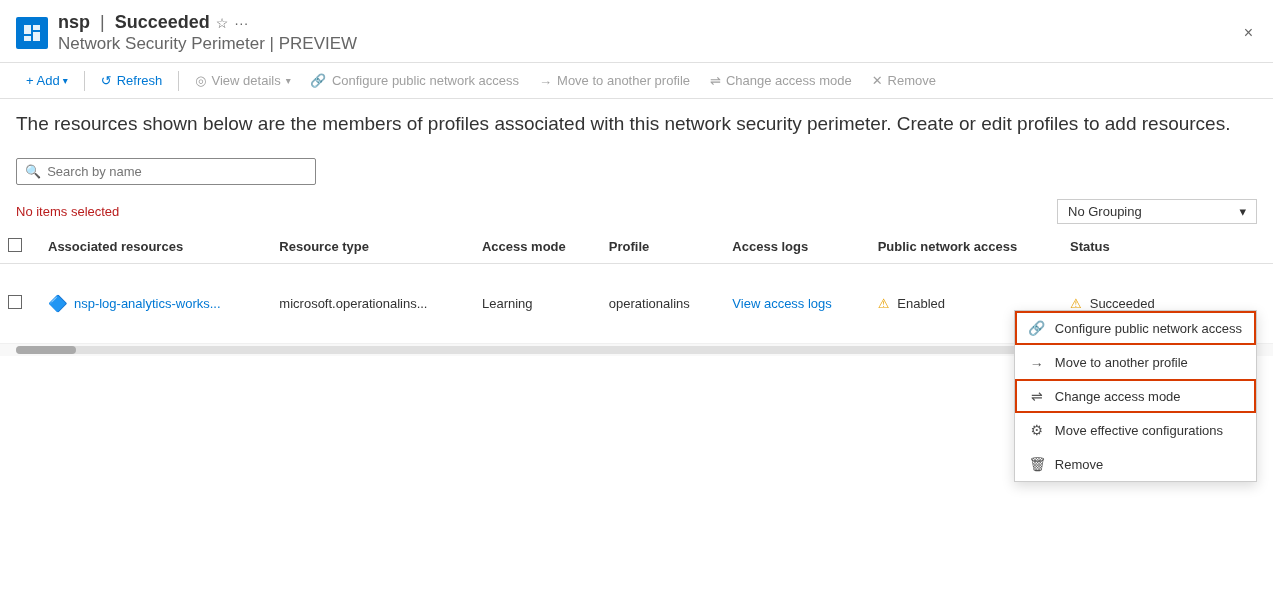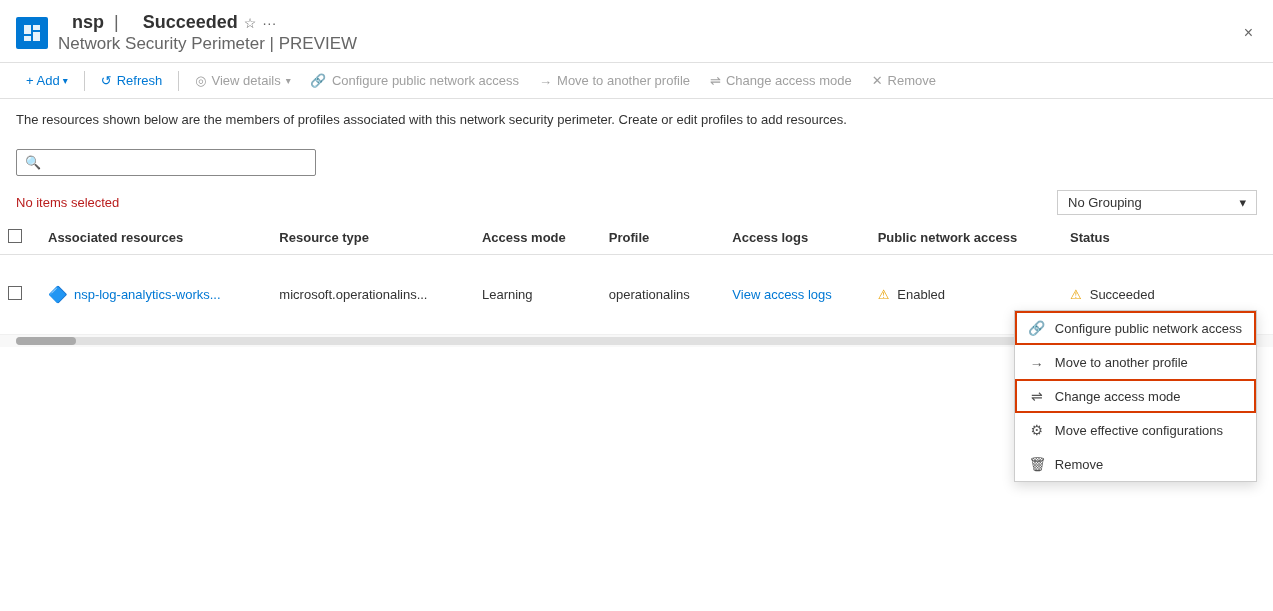--- a/index.html
+++ b/index.html
@@ -5,21 +5,21 @@
     * { box-sizing: border-box; margin: 0; padding: 0; }
     body { font-family: 'Segoe UI', Arial, sans-serif; font-size: 13px; color: #333; background: #fff; width: 1273px; height: 611px; overflow: hidden; position: relative; }
 
     
     .panel-header {
       display: flex; align-items: center; justify-content: space-between;
       padding: 12px 16px 8px 16px; border-bottom: 1px solid #e0e0e0;
     }
     .panel-title-area { display: flex; align-items: center; gap: 10px; }
     .panel-icon { width: 32px; height: 32px; background: #0078d4; border-radius: 2px; display: flex; align-items: center; justify-content: center; color: #fff; font-size: 18px; flex-shrink: 0; }
-    .panel-title { font-size: 18px; font-weight: 600; color: #333; margin-left: 14px; }
+    .panel-title { font-size: 18px; font-weight: 600; color: #333; }
     .panel-separator { color: #666; font-size: 18px; margin: 0 4px; }
     .panel-subtitle { font-size: 17px; color: #666; margin-top: 1px; }
     .star-icon, .more-icon { color: #666; cursor: pointer; font-size: 14px; }
     .close-btn { color: #666; font-size: 16px; cursor: pointer; border: none; background: none; padding: 4px; }
 
     
     .toolbar {
       display: flex; align-items: center; gap: 0;
       padding: 6px 16px; border-bottom: 1px solid #e0e0e0;
       background: #fff;
@@ -28,21 +28,21 @@
       display: flex; align-items: center; gap: 5px;
       padding: 4px 10px; border: none; background: none; cursor: pointer;
       font-size: 13px; color: #0078d4; white-space: nowrap;
     }
     .toolbar-btn.disabled { color: #a0a0a0; cursor: default; }
     .toolbar-divider { width: 1px; height: 20px; background: #ccc; margin: 0 6px; }
     .add-btn { display: flex; align-items: center; gap: 3px; }
     .chevron-down { font-size: 10px; }
 
     
-    .description { padding: 12px 16px; font-size: 13px; color: #333; line-height: 1.4; }
+    .description { padding: 12px 16px; font-size: 19px; color: #333; line-height: 1.4; }
 
     
     .search-area { padding: 8px 16px; }
     .search-box {
       display: flex; align-items: center; gap: 6px;
       border: 1px solid #888; padding: 5px 8px; width: 300px;
       background: #fff; border-radius: 2px;
     }
     .search-icon { color: #666; font-size: 13px; }
     .search-input { border: none; outline: none; font-size: 13px; color: #999; width: 100%; }
@@ -162,20 +162,21 @@
   </button>
 </div>
 
 <div class="description">
   <span>The resources shown below are the members of profiles associated with this network security perimeter. Create or edit profiles to add resources.</span>
 </div>
 
 <div class="search-area">
   <div class="search-box">
     <span class="search-icon">🔍</span>
+    <input class="search-input" type="text" placeholder="Search by name" style="">
   </div>
 </div>
 
 <div class="table-controls">
   <span class="selected-label">No items selected</span>
   <div class="grouping-select">
     <span class="grouping-label">No Grouping</span>
     <span>▾</span>
   </div>
 </div>

